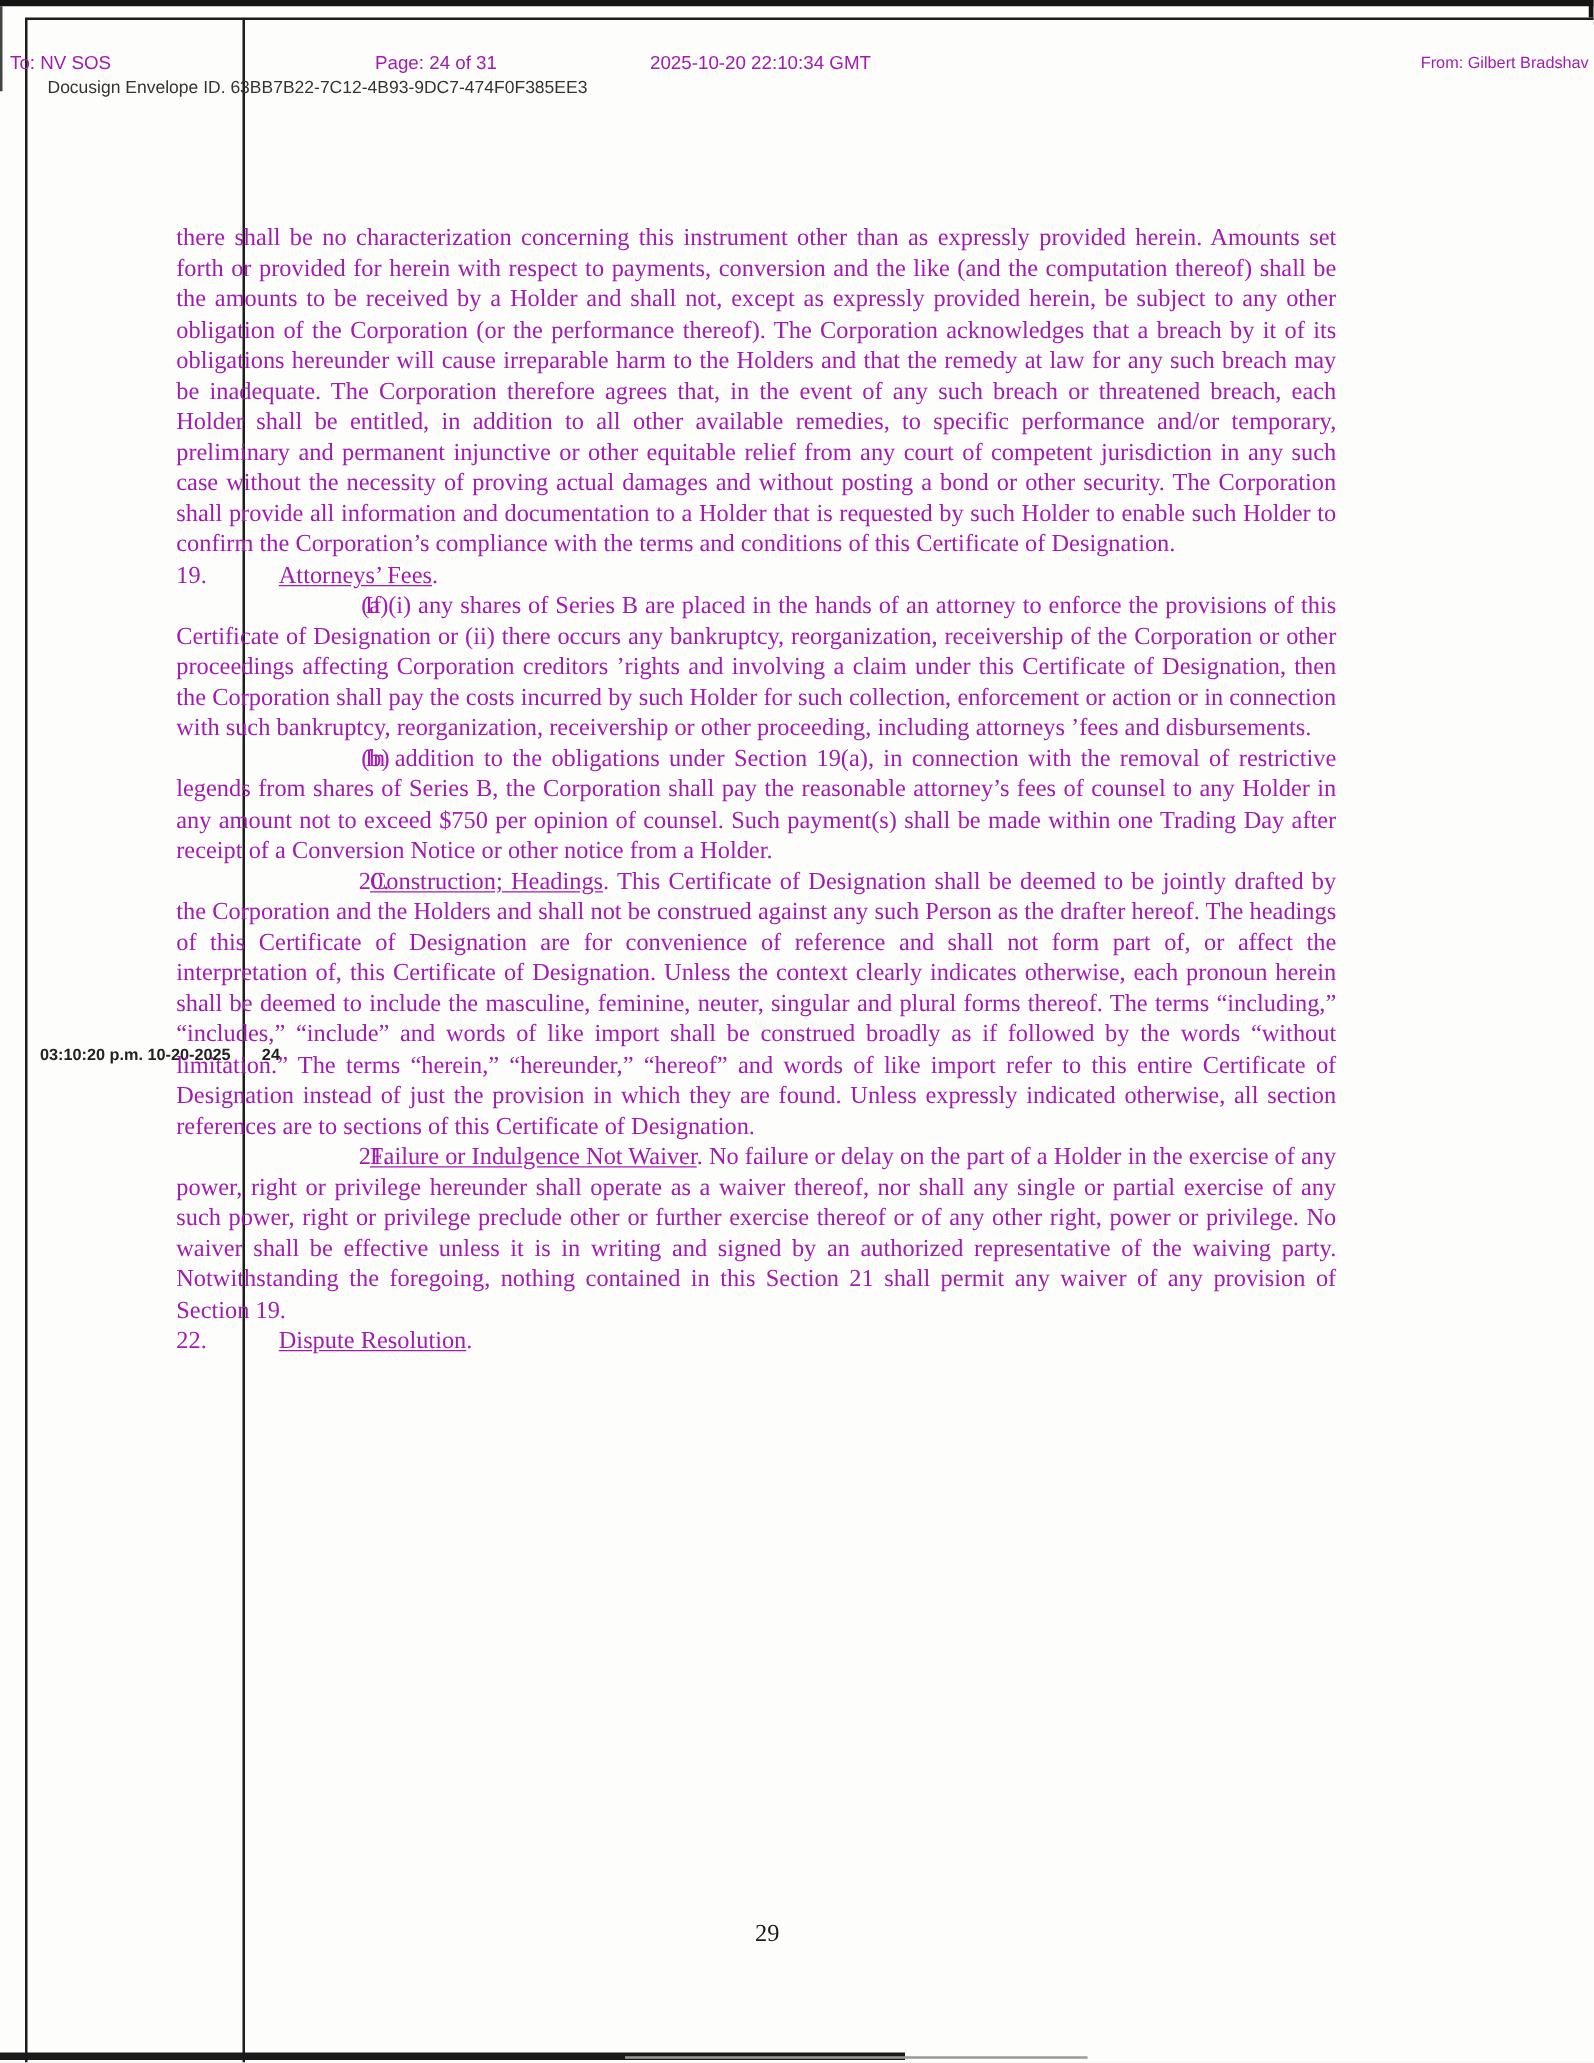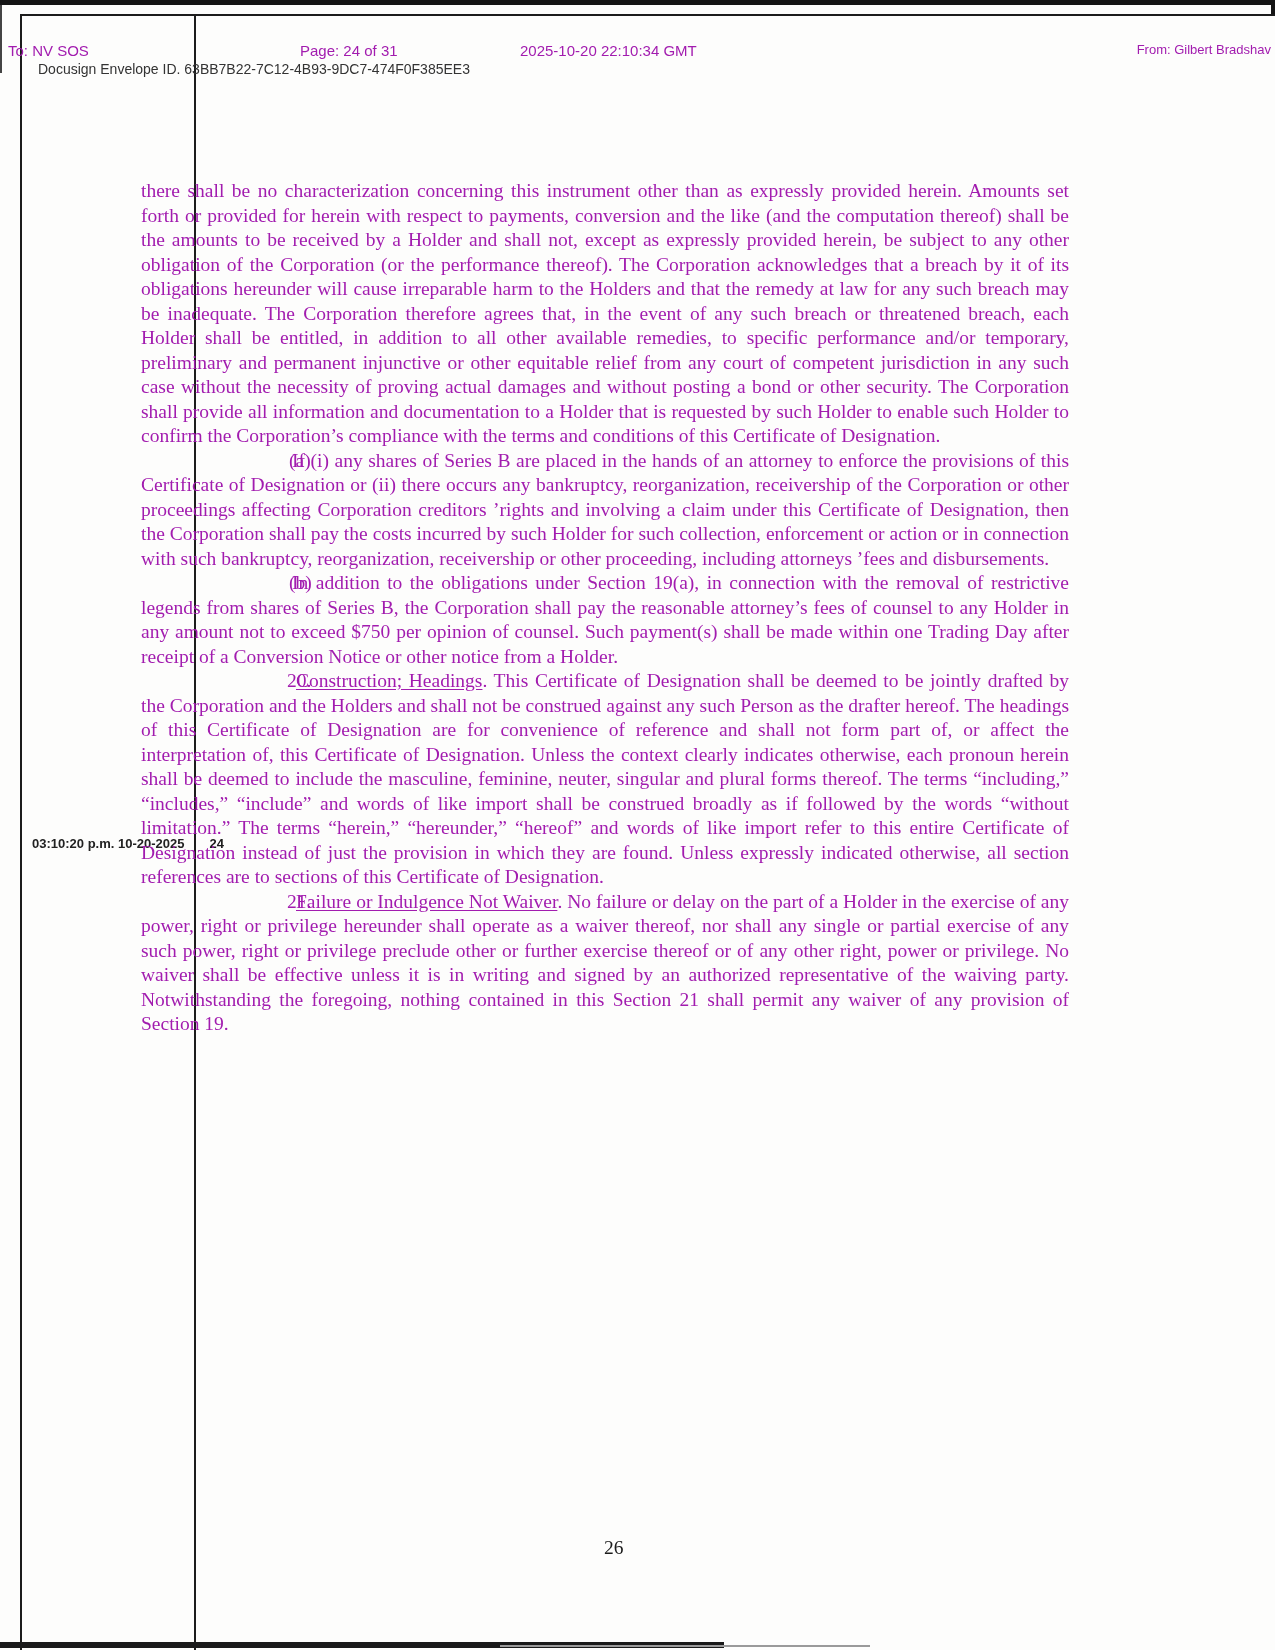--- a/index.html
+++ b/index.html
@@ -82,39 +82,45 @@
   <div class="fax hline1 to-label">To: NV SOS</div>
   <div class="fax hline1 page-info">Page: 24 of 31</div>
   <div class="fax hline1 datetime">2025-10-20 22:10:34 GMT</div>
   <div class="fax from-label">From: Gilbert Bradshav</div>
   <div class="fax envelope">Docusign Envelope ID. 63BB7B22-7C12-4B93-9DC7-474F0F385EE3</div>
 
   <div class="doc">
 
     <p class="intro">there shall be no characterization concerning this instrument other than as expressly provided herein. Amounts set forth or provided for herein with respect to payments, conversion and the like (and the computation thereof) shall be the amounts to be received by a Holder and shall not, except as expressly provided herein, be subject to any other obligation of the Corporation (or the performance thereof). The Corporation acknowledges that a breach by it of its obligations hereunder will cause irreparable harm to the Holders and that the remedy at law for any such breach may be inadequate. The Corporation therefore agrees that, in the event of any such breach or threatened breach, each Holder shall be entitled, in addition to all other available remedies, to specific performance and/or temporary, preliminary and permanent injunctive or other equitable relief from any court of competent jurisdiction in any such case without the necessity of proving actual damages and without posting a bond or other security. The Corporation shall provide all information and documentation to a Holder that is requested by such Holder to enable such Holder to confirm the Corporation’s compliance with the terms and conditions of this Certificate of Designation.</p>
 
+    <p class="sec-heading">
+      <span class="secnum">19.</span><span class="u">Attorneys’ Fees</span><span>.</span>
+    </p>
 
     <p class="sub sub-a">
       <span class="sublabel">(a)</span><span>If (i) any shares of Series B are placed in the hands of an attorney to enforce the provisions of this Certificate of Designation or (ii) there occurs any bankruptcy, reorganization, receivership of the Corporation or other proceedings affecting Corporation creditors ’rights and involving a claim under this Certificate of Designation, then the Corporation shall pay the costs incurred by such Holder for such collection, enforcement or action or in connection with such bankruptcy, reorganization, receivership or other proceeding, including attorneys ’fees and disbursements.</span>
     </p>
 
     <p class="sub sub-b">
       <span class="sublabel">(b)</span><span>In addition to the obligations under Section 19(a), in connection with the removal of restrictive legends from shares of Series B, the Corporation shall pay the reasonable attorney’s fees of counsel to any Holder in any amount not to exceed $750 per opinion of counsel. Such payment(s) shall be made within one Trading Day after receipt of a Conversion Notice or other notice from a Holder.</span>
     </p>
 
     <p class="section sec20">
       <span class="secnum">20.</span><span class="u">Construction; Headings</span><span>.  This Certificate of Designation shall be deemed to be jointly drafted by the Corporation and the Holders and shall not be construed against any such Person as the drafter hereof. The headings of this Certificate of Designation are for convenience of reference and shall not form part of, or affect the interpretation of, this Certificate of Designation.  Unless the context clearly indicates otherwise, each pronoun herein shall be deemed to include the masculine, feminine, neuter, singular and plural forms thereof. The terms “including,” “includes,” “include” and words of like import shall be construed broadly as if followed by the words “without limitation.” The terms “herein,” “hereunder,” “hereof” and words of like import refer to this entire Certificate of Designation instead of just the provision in which they are found. Unless expressly indicated otherwise, all section references are to sections of this Certificate of Designation.</span>
     </p>
 
     <p class="section sec21">
       <span class="secnum">21.</span><span class="u">Failure or Indulgence Not Waiver</span><span>.  No failure or delay on the part of a Holder in the exercise of any power, right or privilege hereunder shall operate as a waiver thereof, nor shall any single or partial exercise of any such power, right or privilege preclude other or further exercise thereof or of any other right, power or privilege. No waiver shall be effective unless it is in writing and signed by an authorized representative of the waiving party. Notwithstanding the foregoing, nothing contained in this Section 21 shall permit any waiver of any provision of Section 19.</span>
     </p>
 
+    <p class="sec-heading sec22">
+      <span class="secnum">22.</span><span class="u">Dispute Resolution</span><span>.</span>
+    </p>
 
 
   </div>
 
-  <div class="pagenum">26</div>
+  <div class="pagenum">29</div>
 
   <div class="bottom-bar"></div>
   <div class="bottom-bar-ext"></div>
 
 </div>
 
 </body></html>

